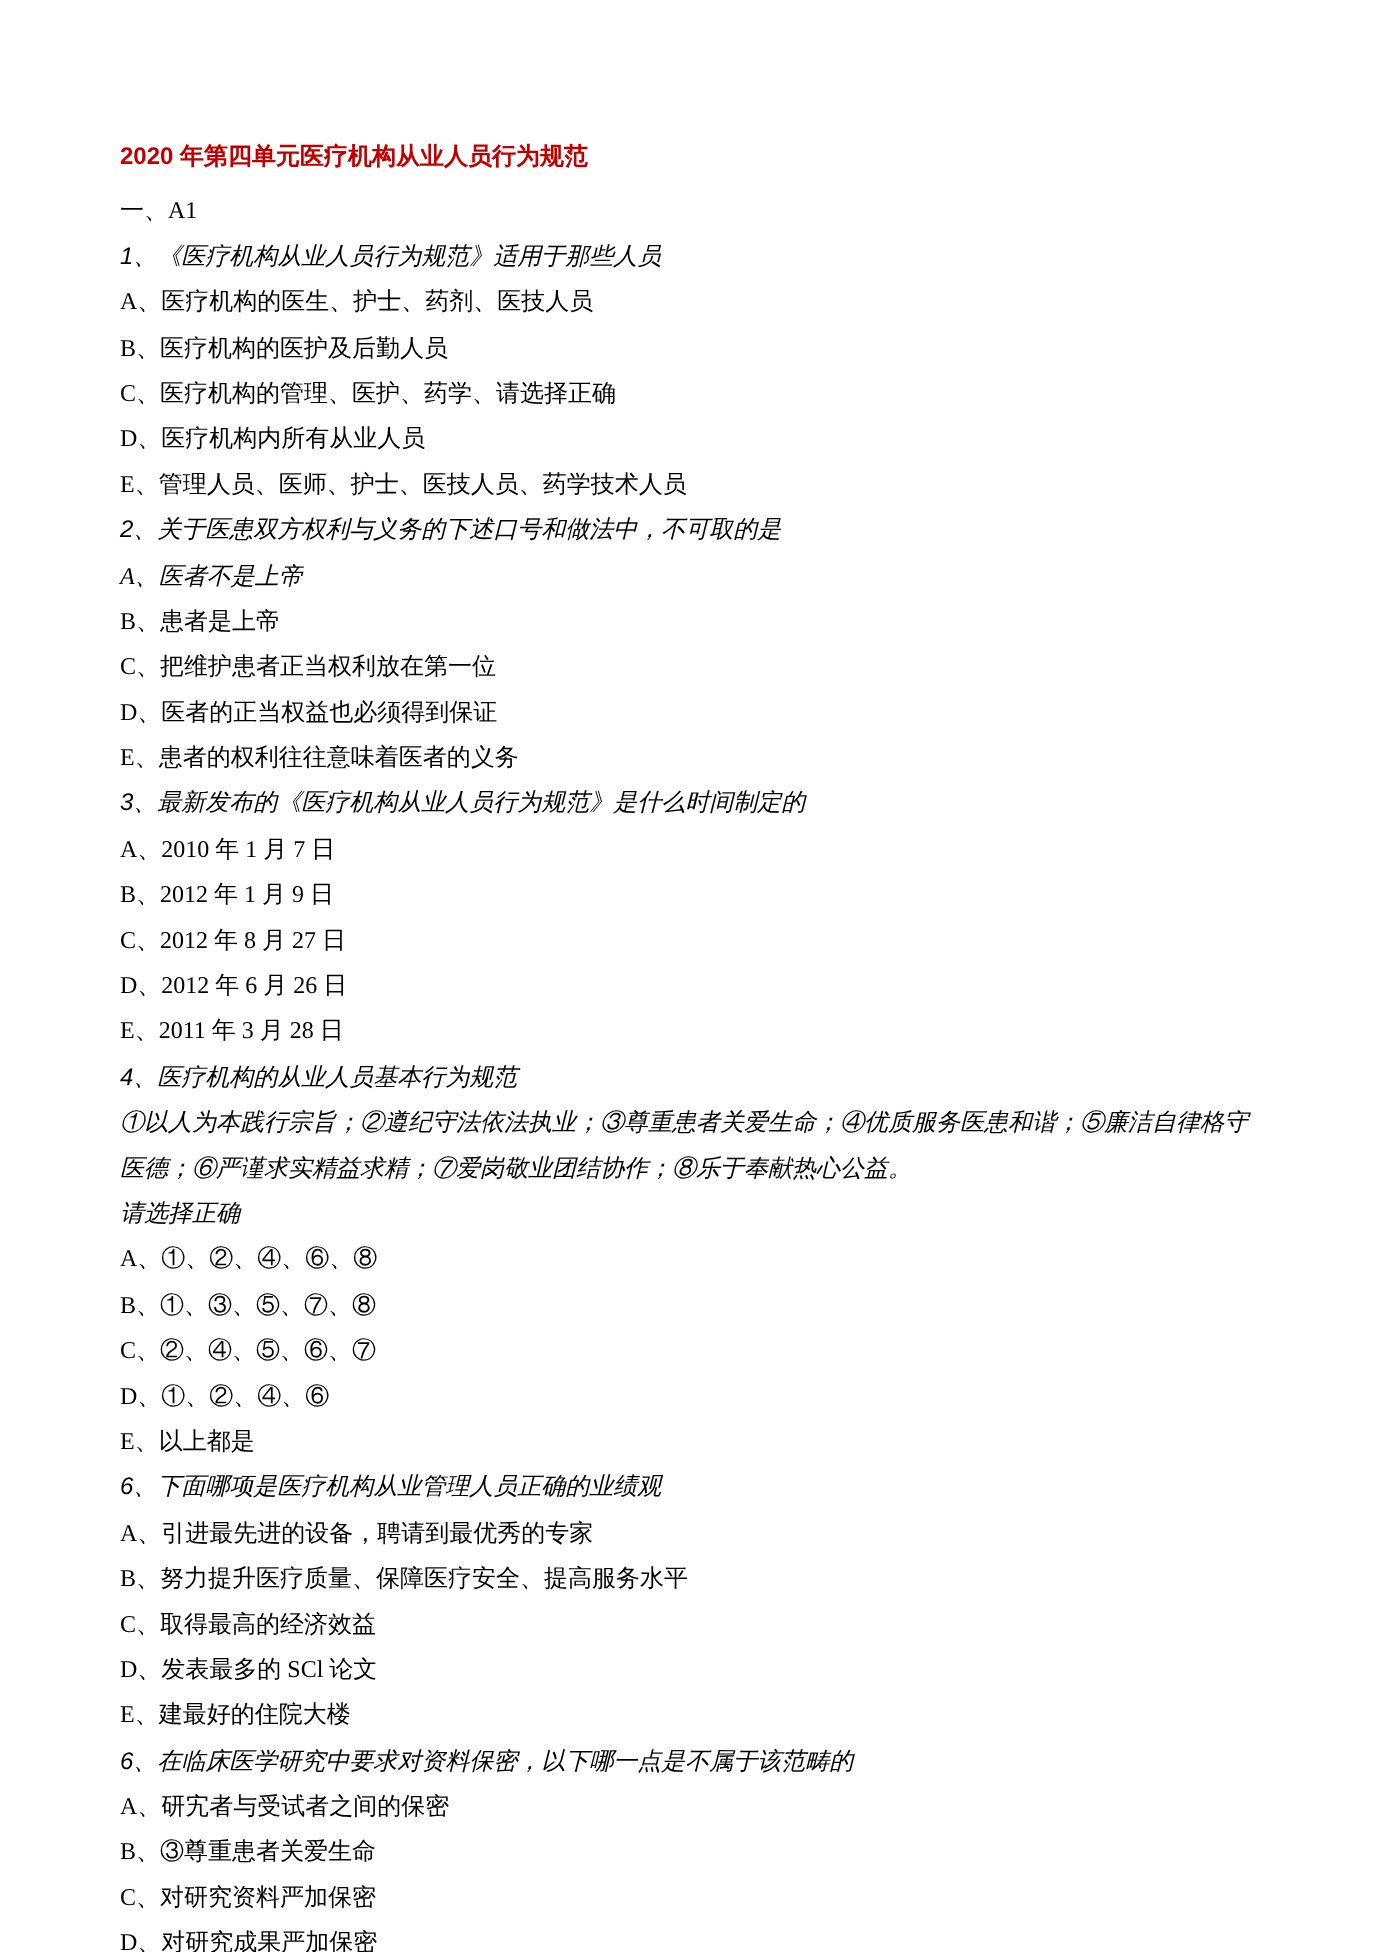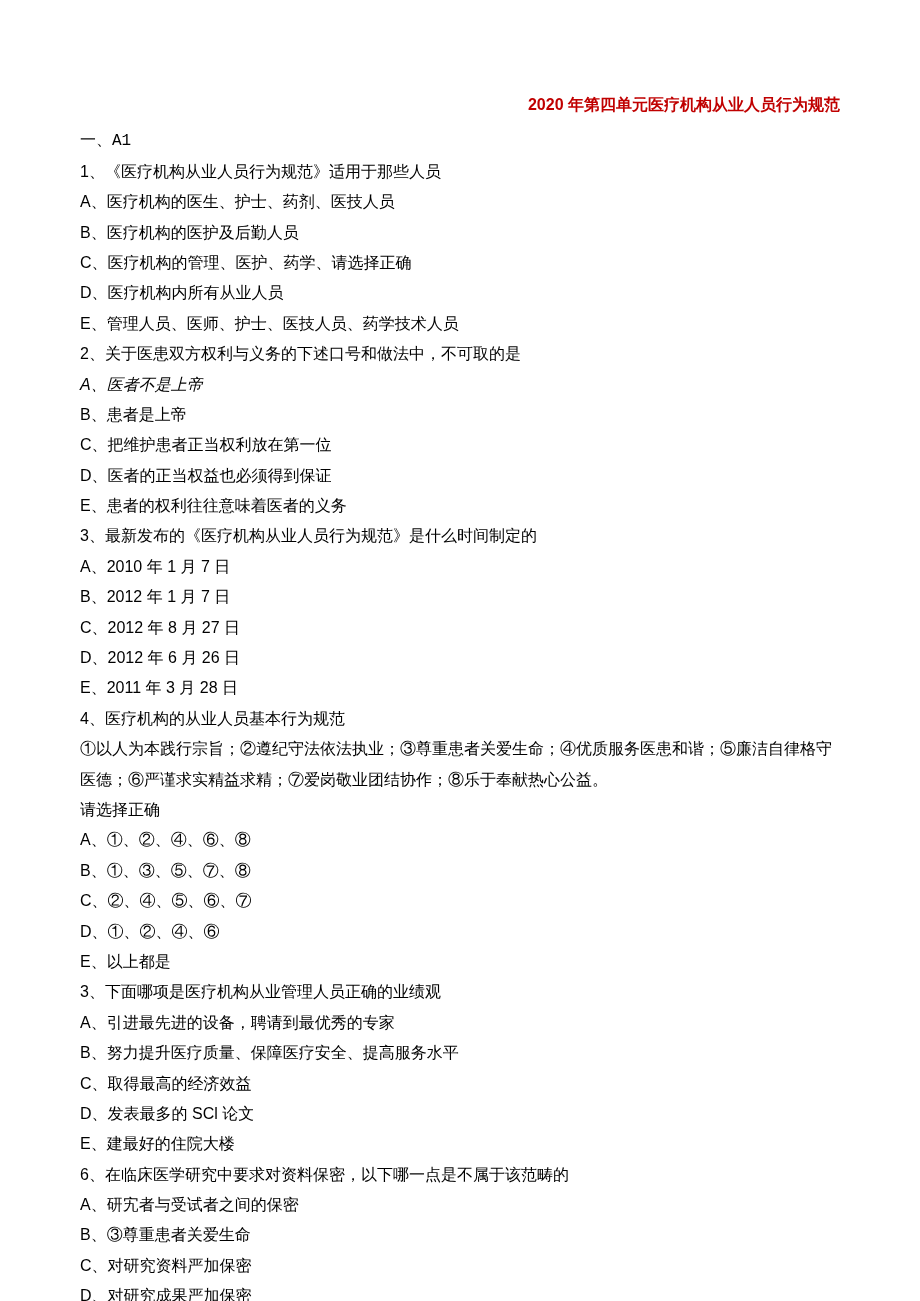--- a/index.html
+++ b/index.html
@@ -7,35 +7,36 @@
     padding: 90px 80px 60px 80px;
     font-family: "SimSun", "宋体", serif;
     font-size: 16px;
     line-height: 1.9;
     color: #000;
     background: #fff;
     width: 920px;
     box-sizing: border-box;
   }
   .title {
-    text-align: right;
+    text-align: left;
     color: #c00000;
     font-weight: bold;
     font-family: "Microsoft YaHei", "SimHei", sans-serif;
     margin-bottom: 6px;
   }
   .section-label {
-    font-family: Liberation Mono, monospace;
+    font-family: Liberation Serif, serif;
   }
   .q-stem {
     font-family: "Microsoft YaHei", "SimHei", sans-serif;
     font-weight: 500;
+    font-style: italic;
   }
   .opt {
-    font-family: Liberation Sans, sans-serif;
+    font-family: Liberation Serif, serif;
   }
   .opt-it {
     font-style: italic;
   }
   .line {
     display: block;
   }
 </style>
 </head>
 <body>
@@ -53,35 +54,35 @@
 
 <span class="line q-stem">2、关于医患双方权利与义务的下述口号和做法中，不可取的是</span>
 <span class="line opt opt-it">A、医者不是上帝</span>
 <span class="line opt">B、患者是上帝</span>
 <span class="line opt">C、把维护患者正当权利放在第一位</span>
 <span class="line opt">D、医者的正当权益也必须得到保证</span>
 <span class="line opt">E、患者的权利往往意味着医者的义务</span>
 
 <span class="line q-stem">3、最新发布的《医疗机构从业人员行为规范》是什么时间制定的</span>
 <span class="line opt">A、2010 年 1 月 7 日</span>
-<span class="line opt">B、2012 年 1 月 7 日</span>
+<span class="line opt">B、2012 年 1 月 9 日</span>
 <span class="line opt">C、2012 年 8 月 27 日</span>
 <span class="line opt">D、2012 年 6 月 26 日</span>
 <span class="line opt">E、2011 年 3 月 28 日</span>
 
 <span class="line q-stem">4、医疗机构的从业人员基本行为规范</span>
 <span class="line q-stem">①以人为本践行宗旨；②遵纪守法依法执业；③尊重患者关爱生命；④优质服务医患和谐；⑤廉洁自律格守医德；⑥严谨求实精益求精；⑦爱岗敬业团结协作；⑧乐于奉献热心公益。</span>
 <span class="line q-stem">请选择正确</span>
 <span class="line opt">A、①、②、④、⑥、⑧</span>
 <span class="line opt">B、①、③、⑤、⑦、⑧</span>
 <span class="line opt">C、②、④、⑤、⑥、⑦</span>
 <span class="line opt">D、①、②、④、⑥</span>
 <span class="line opt">E、以上都是</span>
 
-<span class="line q-stem">3、下面哪项是医疗机构从业管理人员正确的业绩观</span>
+<span class="line q-stem">6、下面哪项是医疗机构从业管理人员正确的业绩观</span>
 <span class="line opt">A、引进最先进的设备，聘请到最优秀的专家</span>
 <span class="line opt">B、努力提升医疗质量、保障医疗安全、提高服务水平</span>
 <span class="line opt">C、取得最高的经济效益</span>
 <span class="line opt">D、发表最多的 SCl 论文</span>
 <span class="line opt">E、建最好的住院大楼</span>
 
 <span class="line q-stem">6、在临床医学研究中要求对资料保密，以下哪一点是不属于该范畴的</span>
 <span class="line opt">A、研宄者与受试者之间的保密</span>
 <span class="line opt">B、③尊重患者关爱生命</span>
 <span class="line opt">C、对研究资料严加保密</span>

